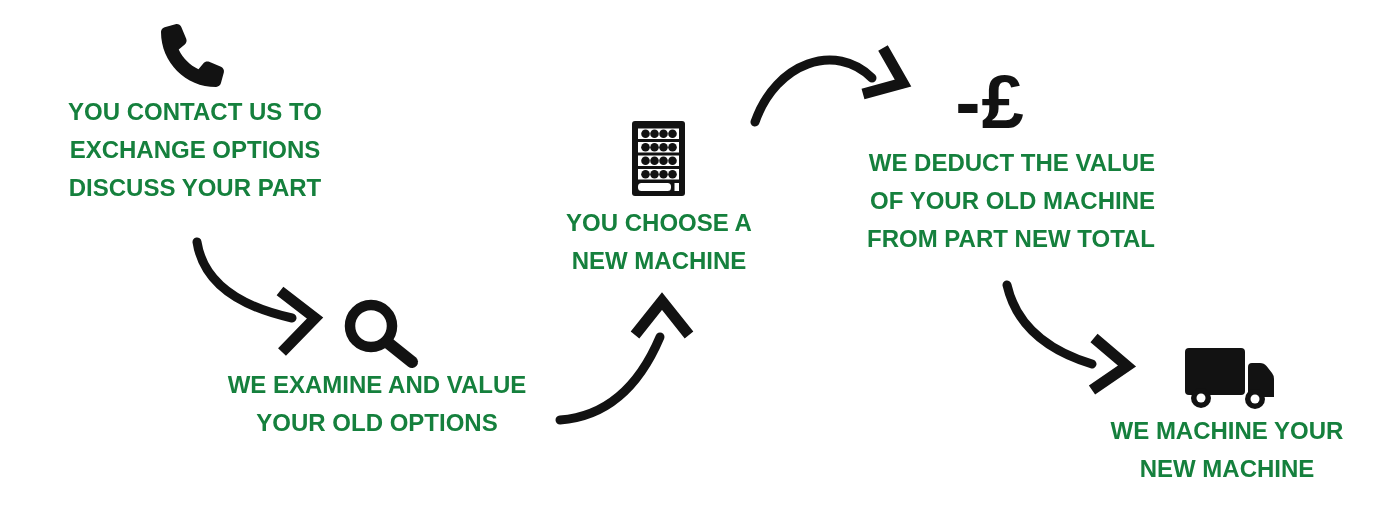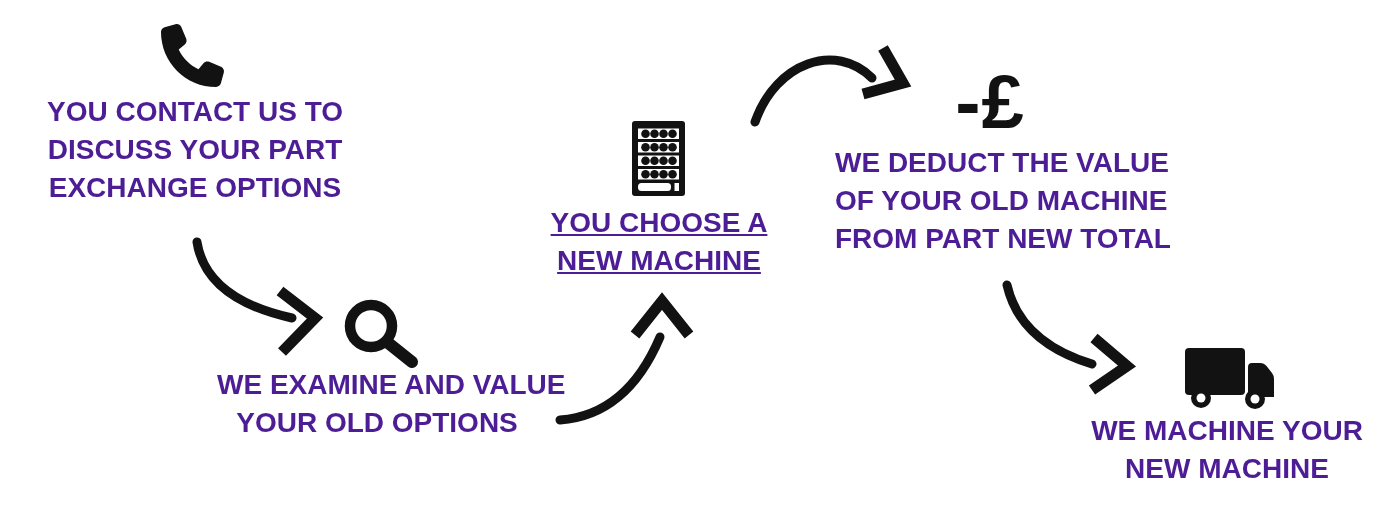--- a/index.html
+++ b/index.html
@@ -10,24 +10,24 @@
     background: #ffffff;
     color: #121212;
     font-family: "Liberation Sans", "DejaVu Sans", sans-serif;
     overflow: hidden;
   }
   .abs { position: absolute; }
   .caption {
     position: absolute;
     text-align: center;
     font-weight: 700;
-    font-size: 28px;
+    font-size: 24px;
     line-height: 38px;
     letter-spacing: 0px;
-    color: #4c1d95;
+    color: #15803d;
   }
   .caption span { display: block; white-space: nowrap; }
   .pound-glyph {
     position: absolute;
     text-align: center;
     font-weight: 700;
     font-size: 76px;
     line-height: 76px;
     color: #121212;
     letter-spacing: 1px;
@@ -41,22 +41,22 @@
 
 <div class="canvas">
 
   <div class="abs" style="left:161px; top:24px;">
     <svg width="63" height="63" viewBox="0 0 512 512">
       <path class="fill-ink" d="M164.9 24.6c-7.7-18.6-28-28.5-47.4-23.2l-88 24C12.1 30.2 0 46 0 64C0 311.4 200.6 512 448 512c18 0 33.8-12.1 38.6-29.5l24-88c5.3-19.4-4.6-39.7-23.2-47.4l-96-40c-16.3-6.8-35.2-2.1-46.3 11.6L304.7 368C234.3 334.7 177.3 277.7 144 207.3L193.3 167c13.7-11.2 18.4-30 11.6-46.3l-40-96z"></path>
     </svg>
   </div>
   <div class="caption" style="left:35px; top:93px; width:320px;">
     <span>YOU CONTACT US TO</span>
+    <span>EXCHANGE OPTIONS</span>
     <span>DISCUSS YOUR PART</span>
-    <span>EXCHANGE OPTIONS</span>
   </div>
 
   <div class="abs" style="left:190px; top:235px;">
     <svg width="135" height="125" viewBox="0 0 135 125">
       <path class="stroke-ink" stroke-width="9" stroke-linecap="round" d="M7,7 Q16,64 102,83"></path>
       <polyline class="stroke-ink" stroke-width="11" stroke-linejoin="miter" points="90,56 125,83 92,117"></polyline>
     </svg>
   </div>
 
   <div class="abs" style="left:338px; top:294px;">
@@ -99,21 +99,21 @@
           <circle cx="40.5" cy="39.8" r="4.3"></circle>
         <circle cx="13.5" cy="53.3" r="4.3"></circle>
           <circle cx="22.5" cy="53.3" r="4.3"></circle>
           <circle cx="31.5" cy="53.3" r="4.3"></circle>
           <circle cx="40.5" cy="53.3" r="4.3"></circle>
       </g>
       <rect fill="#ffffff" x="6" y="62" width="33" height="8" rx="3.5"></rect>
       <rect fill="#ffffff" x="42.5" y="62" width="4.5" height="8"></rect>
     </svg>
   </div>
-  <div class="caption" style="left:509px; top:204px; width:300px;text-decoration:underline;">
+  <div class="caption" style="left:509px; top:204px; width:300px;">
     <span>YOU CHOOSE A</span>
     <span>NEW MACHINE</span>
   </div>
 
   <div class="abs" style="left:748px; top:40px;">
     <svg width="162" height="95" viewBox="0 0 162 95">
       <path class="stroke-ink" stroke-width="9" stroke-linecap="round" d="M7,82 C28,22 88,2 124,38"></path>
       <polyline class="stroke-ink" stroke-width="11" stroke-linejoin="miter" points="135,8 155,43 115,54"></polyline>
     </svg>
   </div>

